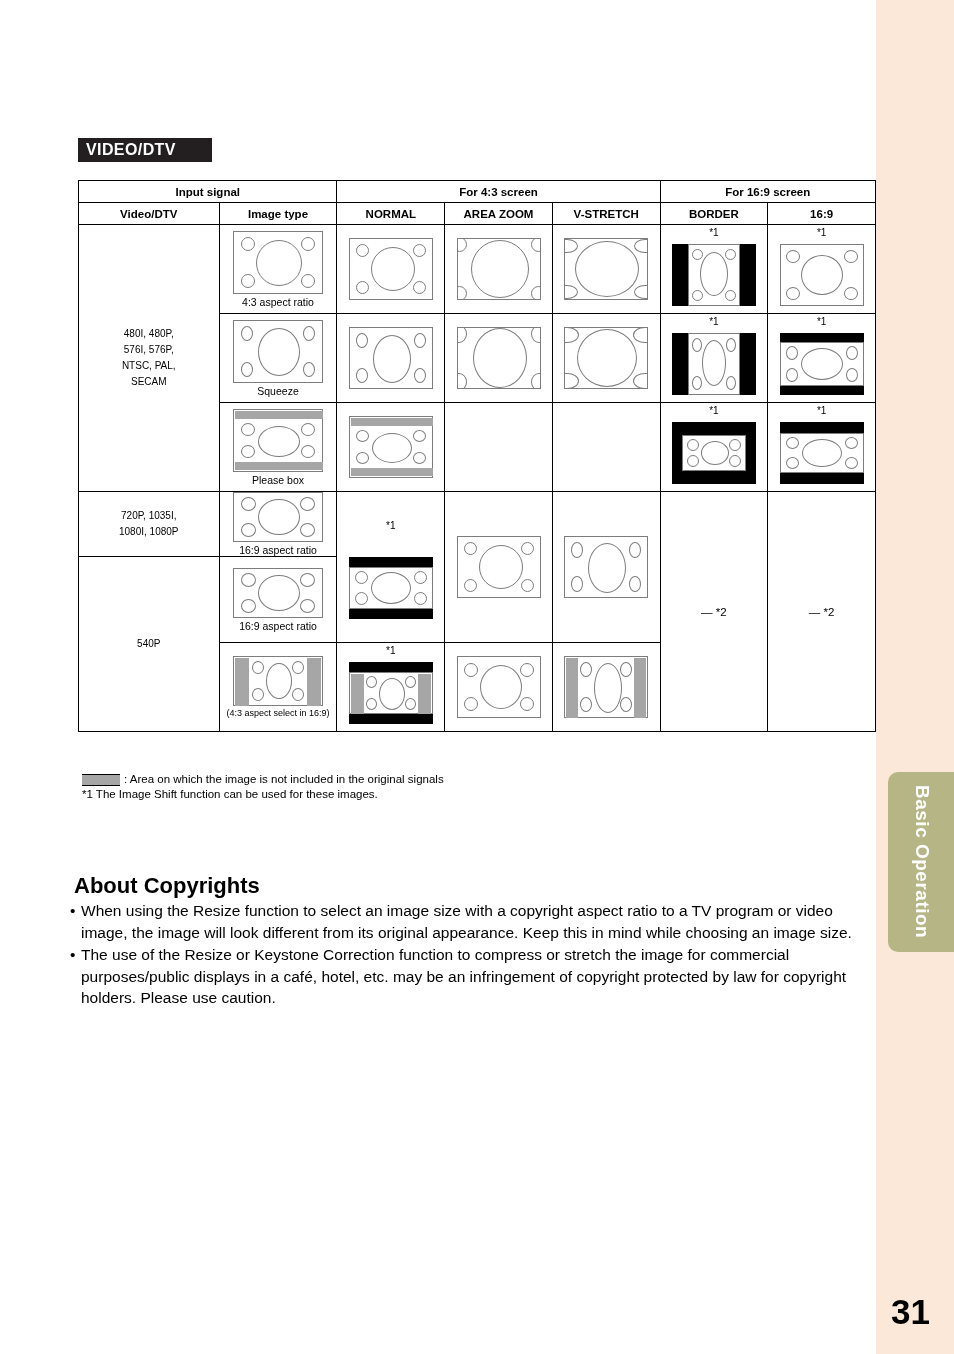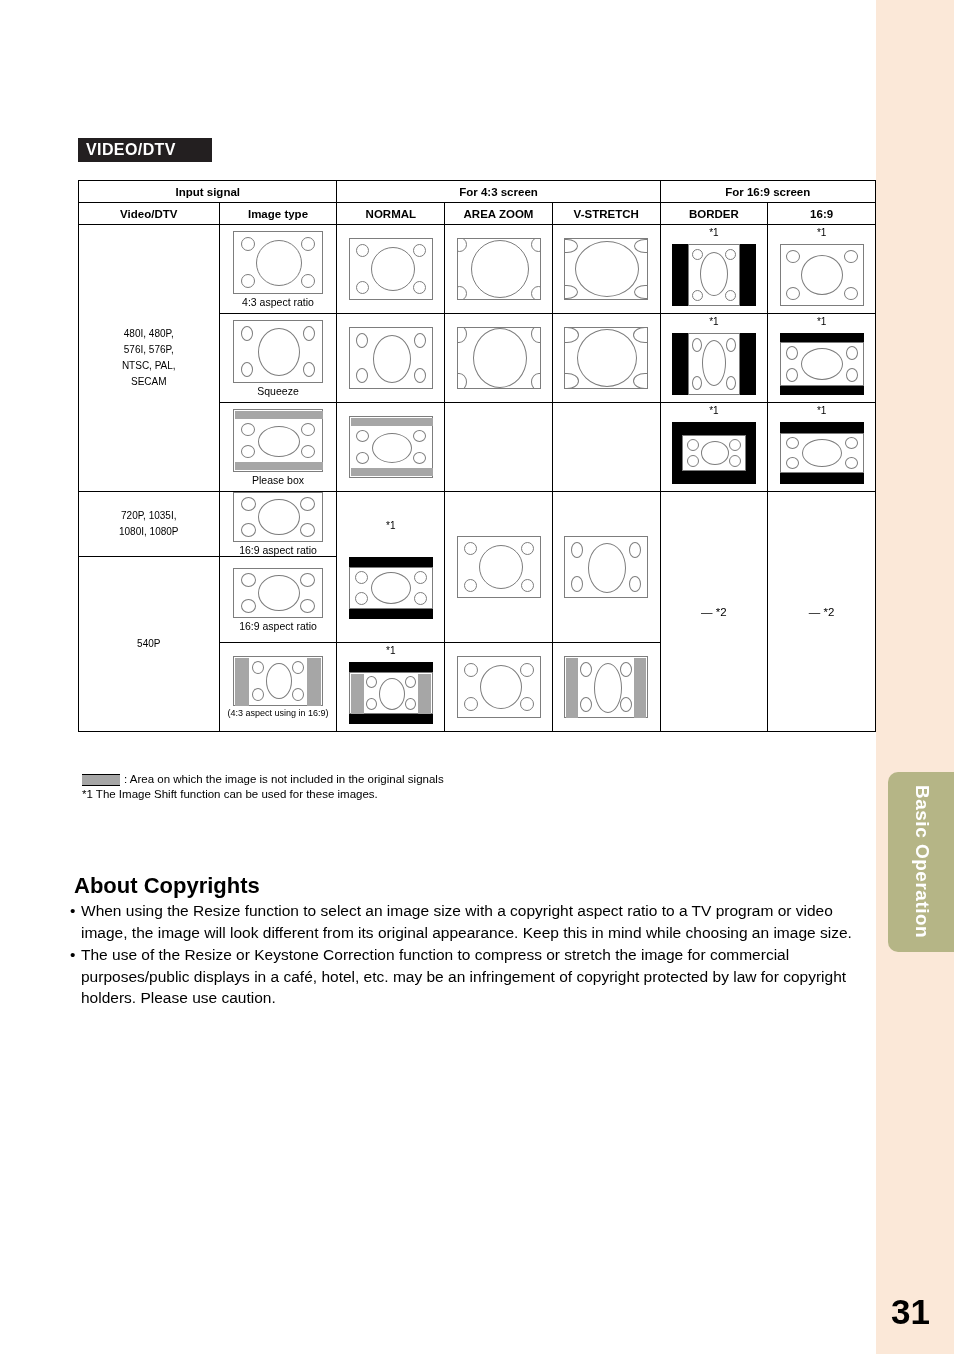--- a/index.html
+++ b/index.html
@@ -375,21 +375,21 @@
     <td class="imgtype-cell">
       <div class="dia frame" style="width:90px;height:50px;">
         <div class="gry" style="left:1px;top:1px;width:14px;height:48px;"></div>
         <div class="gry" style="right:1px;top:1px;width:14px;height:48px;"></div>
         <div class="ell" style="left:18px;top:4px;width:12px;height:13px;"></div>
         <div class="ell" style="right:18px;top:4px;width:12px;height:13px;"></div>
         <div class="ell" style="left:18px;bottom:4px;width:12px;height:13px;"></div>
         <div class="ell" style="right:18px;bottom:4px;width:12px;height:13px;"></div>
         <div class="bigell" style="left:32px;top:6px;width:26px;height:36px;"></div>
       </div>
-      <span class="cap cap-small">(4:3 aspect using in 16:9)</span>
+      <span class="cap cap-small">(4:3 aspect select in 16:9)</span>
     </td>
     <td class="cell">
       <div class="star-top">*1</div>
       <div class="dia" style="width:84px;height:62px;margin-top:11px;position:relative;">
         <div class="blk" style="left:0;top:0;width:84px;height:10px;"></div>
         <div class="blk" style="left:0;bottom:0;width:84px;height:10px;"></div>
         <div style="position:absolute;left:0;top:10px;width:84px;height:42px;background:#fff;border:1px solid #7d7d7d;box-sizing:border-box;">
           <div class="gry" style="left:1px;top:1px;width:13px;height:40px;"></div>
           <div class="gry" style="right:1px;top:1px;width:13px;height:40px;"></div>
           <div class="ell" style="left:16px;top:3px;width:11px;height:12px;"></div>

